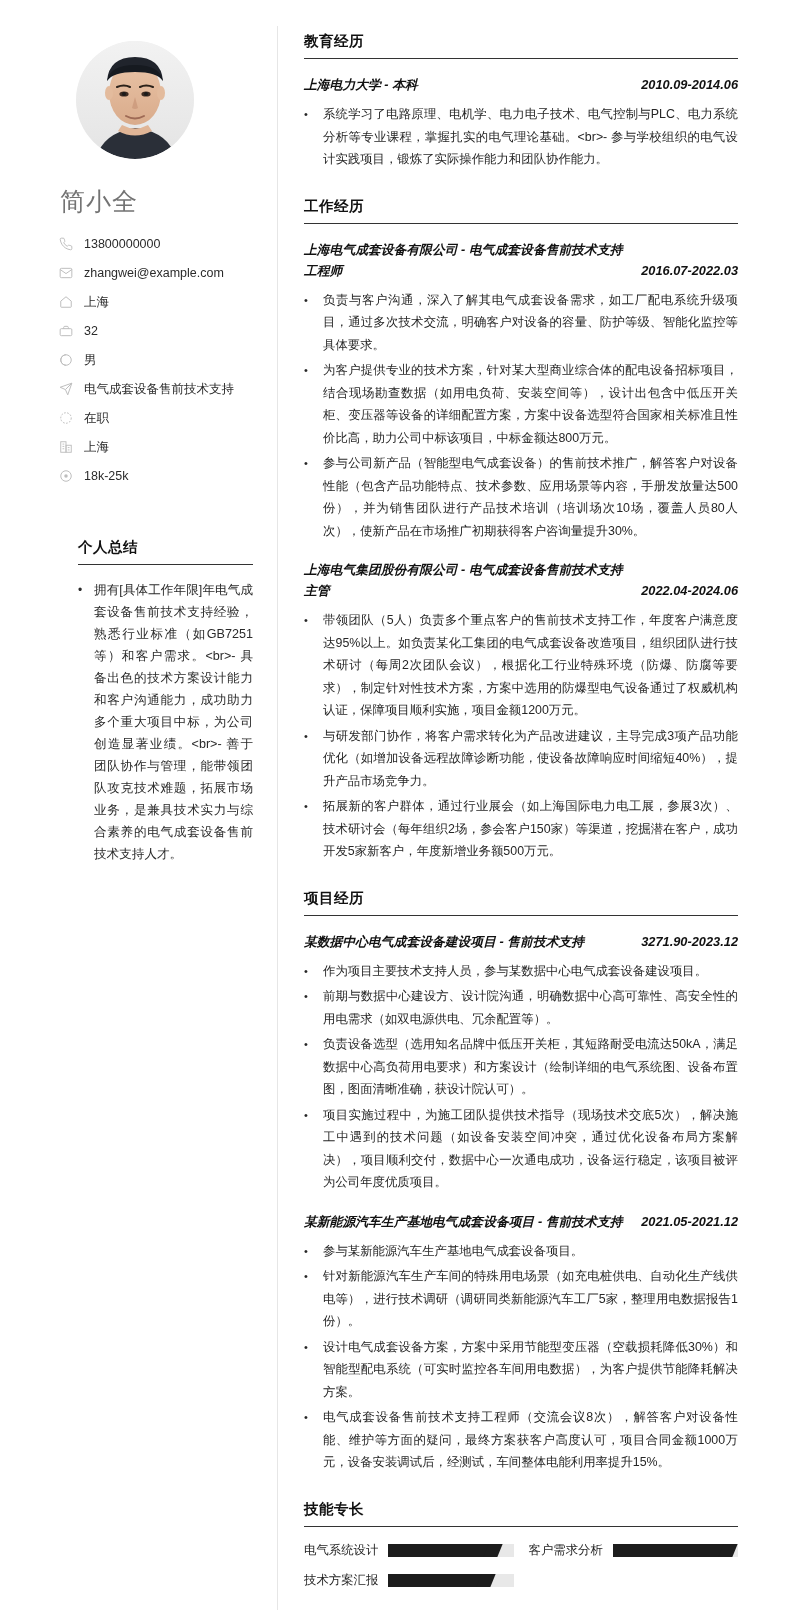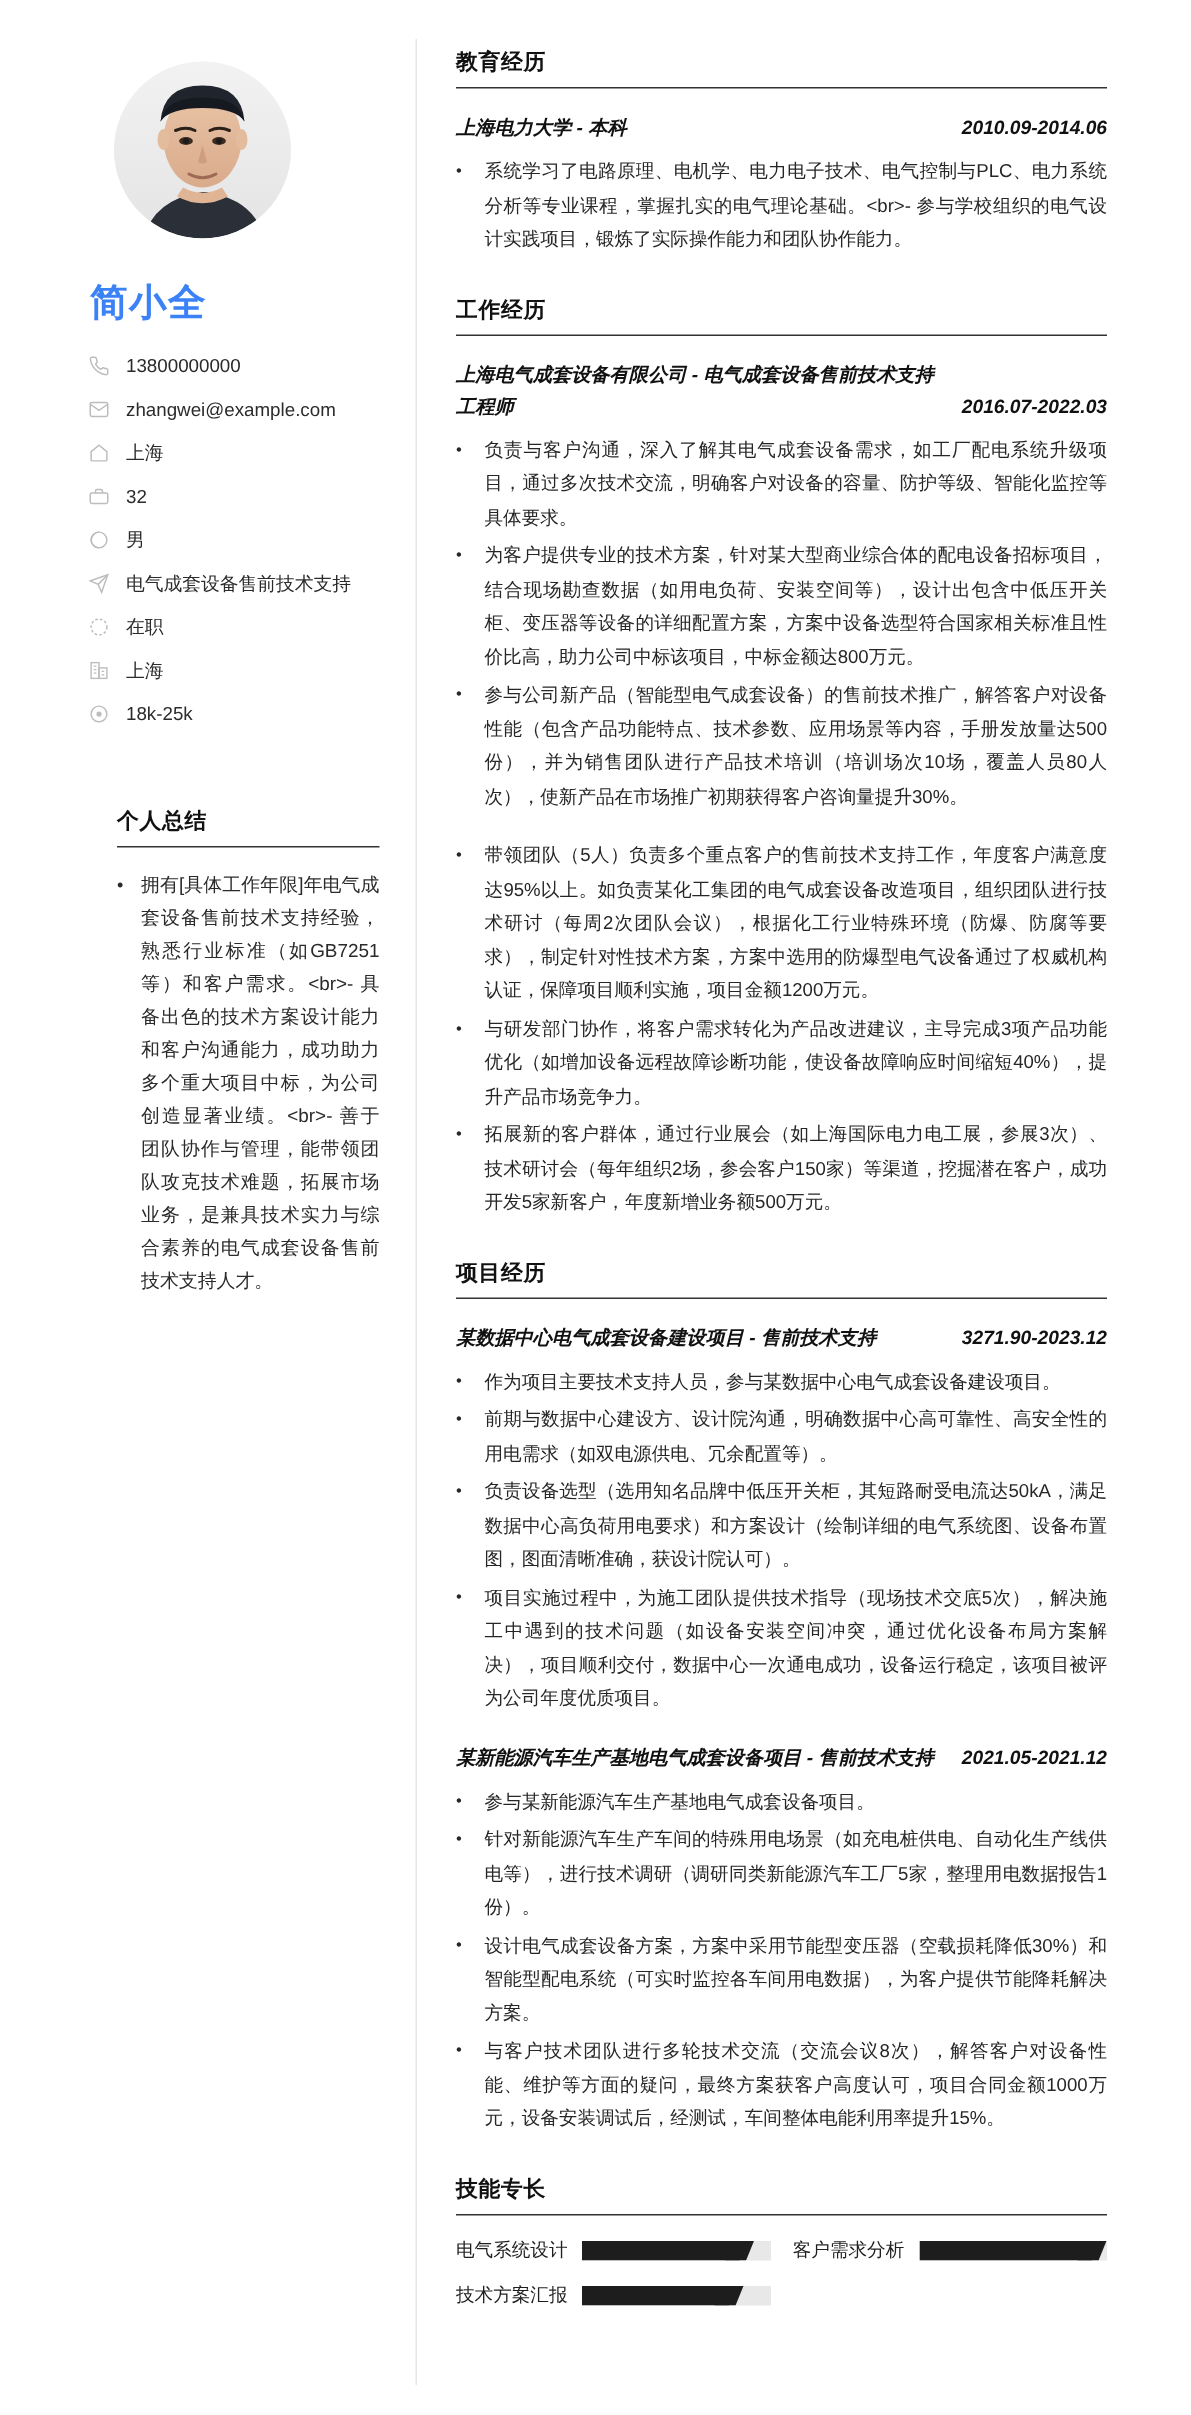--- a/index.html
+++ b/index.html
@@ -30,24 +30,24 @@
     margin: 5px 0 0 18px;
     border-radius: 50%;
     overflow: hidden;
     background: #efefef;
     position: relative;
   }
   .avatar-svg { display: block; width: 118px; height: 118px; }
 
   .person-name {
     font-size: 25px;
-    font-weight: bold;
+    font-weight: normal;
     letter-spacing: 1px;
     margin: 26px 0 18px 2px;
-    color: #3b82f6;
+    color: #737373;
   }
 
   .contact-list { list-style: none; }
   .contact-item {
     display: flex;
     align-items: center;
     gap: 11px;
     margin-bottom: 13px;
     font-size: 12.5px;
     color: #2b2b2b;
@@ -353,20 +353,24 @@
             <span class="btxt">为客户提供专业的技术方案，针对某大型商业综合体的配电设备招标项目，结合现场勘查数据（如用电负荷、安装空间等），设计出包含中低压开关柜、变压器等设备的详细配置方案，方案中设备选型符合国家相关标准且性价比高，助力公司中标该项目，中标金额达800万元。</span>
           </li>
           <li class="bullet">
             <span class="dot">•</span>
             <span class="btxt">参与公司新产品（智能型电气成套设备）的售前技术推广，解答客户对设备性能（包含产品功能特点、技术参数、应用场景等内容，手册发放量达500份），并为销售团队进行产品技术培训（培训场次10场，覆盖人员80人次），使新产品在市场推广初期获得客户咨询量提升30%。</span>
           </li>
         </ul>
       </div>
 
       <div class="entry">
+        <div class="entry-head">
+          <div class="entry-title">上海电气集团股份有限公司 - 电气成套设备售前技术支持主管</div>
+          <div class="entry-date">2022.04-2024.06</div>
+        </div>
         <ul class="bullets">
           <li class="bullet">
             <span class="dot">•</span>
             <span class="btxt">带领团队（5人）负责多个重点客户的售前技术支持工作，年度客户满意度达95%以上。如负责某化工集团的电气成套设备改造项目，组织团队进行技术研讨（每周2次团队会议），根据化工行业特殊环境（防爆、防腐等要求），制定针对性技术方案，方案中选用的防爆型电气设备通过了权威机构认证，保障项目顺利实施，项目金额1200万元。</span>
           </li>
           <li class="bullet">
             <span class="dot">•</span>
             <span class="btxt">与研发部门协作，将客户需求转化为产品改进建议，主导完成3项产品功能优化（如增加设备远程故障诊断功能，使设备故障响应时间缩短40%），提升产品市场竞争力。</span>
           </li>
           <li class="bullet">
@@ -418,21 +422,21 @@
           <li class="bullet">
             <span class="dot">•</span>
             <span class="btxt">针对新能源汽车生产车间的特殊用电场景（如充电桩供电、自动化生产线供电等），进行技术调研（调研同类新能源汽车工厂5家，整理用电数据报告1份）。</span>
           </li>
           <li class="bullet">
             <span class="dot">•</span>
             <span class="btxt">设计电气成套设备方案，方案中采用节能型变压器（空载损耗降低30%）和智能型配电系统（可实时监控各车间用电数据），为客户提供节能降耗解决方案。</span>
           </li>
           <li class="bullet">
             <span class="dot">•</span>
-            <span class="btxt">与客户技术团队进行多轮技术交流（交流会议8次），解答客户对设备性能、维护等方面的疑问，最终方案获客户高度认可，项目合同金额1000万元，设备安装调试后，经测试，车间整体电能利用率提升15%。</span>
+            <span class="btxt">电气成套设备售前技术支持工程师（交流会议8次），解答客户对设备性能、维护等方面的疑问，最终方案获客户高度认可，项目合同金额1000万元，设备安装调试后，经测试，车间整体电能利用率提升15%。</span>
           </li>
         </ul>
       </div>
     </section>
 
     <section class="section">
       <h2 class="sec-title">技能专长</h2>
       <div class="skills-grid">
         <div class="skill-row">
           <span class="skill-name">电气系统设计</span>

